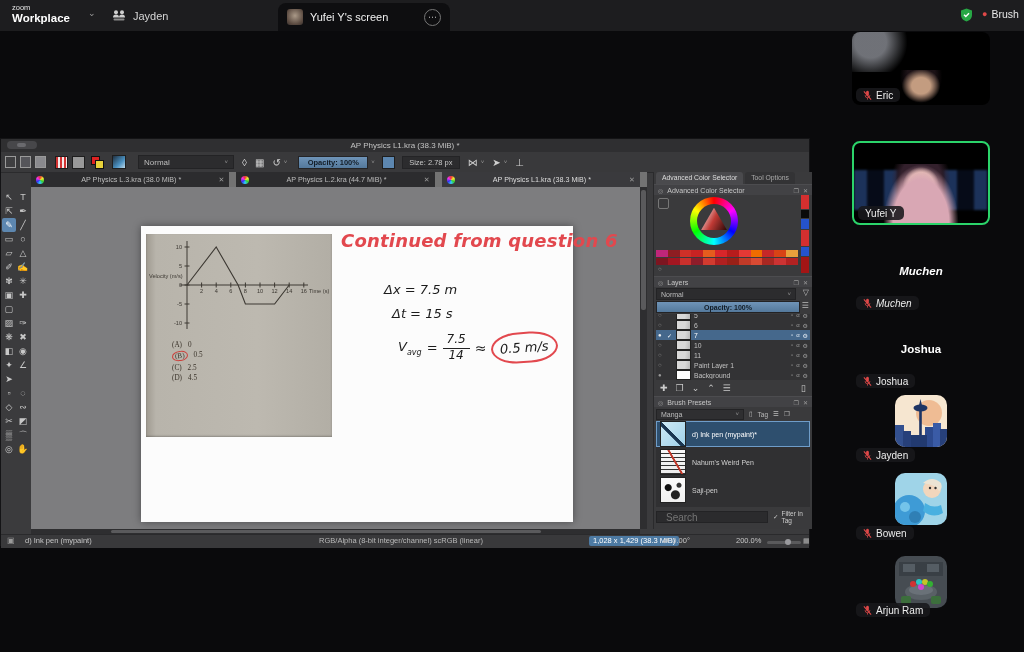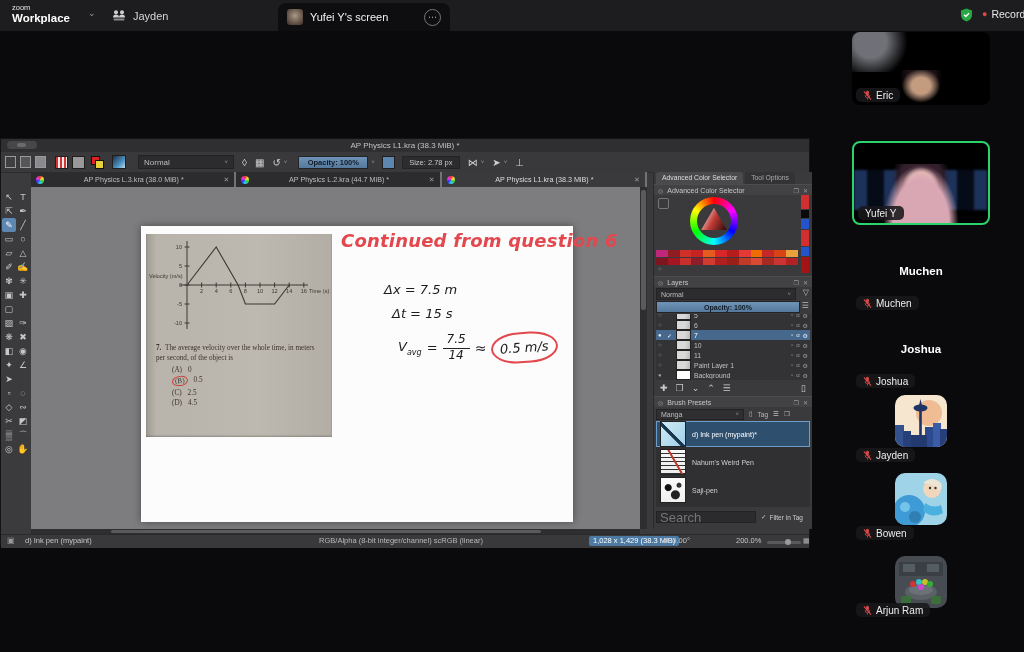--- a/index.html
+++ b/index.html
@@ -45,21 +45,21 @@
             padding:0 5px;box-sizing:border-box;font-size:8px;color:#bdbdbd;}
   .blend-dd .dda{margin-left:auto;}
   .dda{font-size:6px;color:#9a9a9a;}
   .tbi{font-size:10px;color:#cfcfcf;margin-left:8px;}
   .slider{height:13px;border:1px solid #242426;display:flex;align-items:center;justify-content:center;font-size:7.5px;box-sizing:border-box;}
   .slider.op{margin-left:11px;width:70px;background:linear-gradient(#6f94b8,#54799c);color:#121c26;font-weight:bold;}
   .slider.size{margin-left:7px;width:58px;background:#2c2c2e;color:#c8c8c8;}
   .mlsm{margin-left:3px;}
   
   .k-tabbar{position:absolute;left:30px;top:33px;width:616px;height:15px;display:flex;background:#28282a;}
-  .doc-tab{flex:1;display:flex;align-items:center;gap:4px;padding:0 5px;background:#2c2c2e;border-right:2px solid #737373;min-width:0;}
+  .doc-tab{flex:1;display:flex;align-items:center;gap:4px;padding:0 5px;background:#2c2c2e;border-right:7px solid #737373;min-width:0;}
   .doc-tab.active{background:#3a3a3d;}
   .kicon{width:8px;height:8px;border-radius:50%;flex:0 0 auto;
          background:conic-gradient(#e33,#ee3,#3c3,#3cf,#33e,#e3e,#e33);}
   .dtlabel{flex:1;text-align:center;font-size:7.2px;color:#bdbdbd;white-space:nowrap;overflow:hidden;}
   .doc-tab.active .dtlabel{color:#ddd;}
   .dtclose{font-size:7px;color:#999;}
   
   .k-toolbox{position:absolute;left:0;top:48px;width:30px;height:342px;background:#3b3b3d;display:grid;
              grid-template-columns:14px 14px;justify-content:center;align-content:start;padding-top:3px;}
   .tool{width:14px;height:14px;display:flex;align-items:center;justify-content:center;font-size:9px;color:#c8c8c8;}
@@ -163,21 +163,21 @@
   .bthumb.b0{background-image:linear-gradient(45deg,rgba(0,0,0,0) 40%,#1a3550 42%,#1a3550 50%,rgba(0,0,0,0) 52%),
              linear-gradient(135deg,#cfeaf5,#9fd0e8);}
   .bthumb.b1{background-image:linear-gradient(60deg,rgba(0,0,0,0) 52%,#c0392b 54%,#c0392b 58%,rgba(0,0,0,0) 60%),
              repeating-linear-gradient(0deg,#333 0 1px,rgba(0,0,0,0) 1px 4px),linear-gradient(#f8f8f8,#ececec);}
   .bthumb.b2{background-image:radial-gradient(circle at 30% 40%,#111 0 3px,rgba(0,0,0,0) 4px),
              radial-gradient(circle at 60% 70%,#222 0 4px,rgba(0,0,0,0) 5px),
              radial-gradient(circle at 75% 30%,#333 0 2px,rgba(0,0,0,0) 3px),linear-gradient(#fbfbfb,#f0f0f0);}
   .bname{font-size:7px;color:#cfcfcf;}
   .brush-item.sel .bname{color:#fff;}
   .brush-search{position:absolute;left:2px;top:339px;width:154px;height:12px;display:flex;align-items:center;gap:5px;}
-  .bsearch{width:92px;height:10px;background:#2b2b2d;border:1px solid #232325;color:#ccc;font-size:13px;padding:0 3px;
+  .bsearch{width:92px;height:10px;background:#2b2b2d;border:1px solid #232325;color:#ccc;font-size:10px;padding:0 9px;
            font-family:"Liberation Sans",sans-serif;}
   .bfilter{font-size:6.5px;color:#ccc;display:flex;gap:3px;align-items:center;}
   
   .ppanel{position:absolute;left:849px;top:32px;width:141px;height:620px;}
   .ptile{position:relative;width:138px;margin-left:3px;border-radius:8px;box-sizing:border-box;}
   .ptile.video{overflow:hidden;background:#000;}
   .ptile.active{border:2px solid #2bd46a;}
   .v-yufei{background:linear-gradient(180deg,#451015 0%,#5a1820 16%,#371018 38%,#131625 60%,#0b0d16 100%);}
   .v-yufei::before{content:"";position:absolute;left:0;right:0;top:34%;bottom:16%;
        background:repeating-linear-gradient(90deg,rgba(62,112,200,.45) 0 13px,rgba(18,32,70,.35) 13px 30px);filter:blur(1px);}
@@ -222,21 +222,21 @@
       <span class="zav"></span>
       <span class="ztlabel">Yufei Y's screen</span>
       <span class="zell">⋯</span>
     </div>
     <span class="zshield"><svg width="13" height="14" viewBox="0 0 13 14">
           <path d="M6.5 0.5 L12 2.5 V7 c0 3.5-2.5 5.5-5.5 6.5 C3.5 12.5 1 10.5 1 7 V2.5z" fill="#27a845"></path>
           <path d="M4 6.8 l1.8 1.8 3.2-3.4" stroke="#fff" stroke-width="1.4" fill="none"></path>
         </svg></span>
     <div class="zrec">
       <span class="zdot">●</span>
-      <span>Record</span>
+      <span>Brush</span>
     </div>
   </div>
 
   <div class="krita">
     <div class="k-title">AP Physics L1.kra (38.3 MiB) *</div>
     <div class="k-pill"></div>
 
     <div class="k-toolbar">
       <span class="docico"></span>
       <span class="docico n2"></span>
@@ -360,24 +360,20 @@
                 <text x="128.6" y="59" font-size="5.6" fill="#3c3832" font-family="&quot;Liberation Sans&quot;,sans-serif" text-anchor="middle">12</text>
                 <line x1="143.2" y1="48.5" x2="143.2" y2="53.5" stroke="#3c3832" stroke-width="1"></line>
                 <text x="143.2" y="59" font-size="5.6" fill="#3c3832" font-family="&quot;Liberation Sans&quot;,sans-serif" text-anchor="middle">14</text>
                 <line x1="157.8" y1="48.5" x2="157.8" y2="53.5" stroke="#3c3832" stroke-width="1"></line>
                 <text x="157.8" y="59" font-size="5.6" fill="#3c3832" font-family="&quot;Liberation Sans&quot;,sans-serif" text-anchor="middle">16</text>
                 <text x="163" y="59" font-size="5.6" fill="#3c3832" font-family="&quot;Liberation Sans&quot;,sans-serif" text-anchor="start">Time (s)</text>
                 <text x="3" y="44" font-size="5.6" fill="#3c3832" font-family="&quot;Liberation Sans&quot;,sans-serif" text-anchor="start">Velocity (m/s)</text>
                 <polyline points="41.0,51.0 70.2,13.0 92.1,51.0 99.4,70.0 128.6,70.0 143.2,51.0" fill="none" stroke="#3c3832" stroke-width="1.1"></polyline>
               </svg></div>
           <div class="q-block">
-            <div class="q-line">
-              <span class="qnum">7.</span>
-              <span class="qtext">The average velocity over the whole time, in meters per second, of the object is</span>
-            </div>
             <div id="choices">
                 <div class="choice">
                   <span class="ckey">(A)</span>
                   <span class="cval">0</span>
                 </div>
                 <div class="choice">
                   <span class="ckey circled">(B)</span>
                   <span class="cval">0.5</span>
                 </div>
                 <div class="choice">
@@ -628,21 +624,21 @@
             </svg>
           </span>
           <span class="plname">Eric</span>
         </div>
       </div>
       <div class="ptile video v-yufei active" style="margin-top: 36px; height: 84px;">
         <div class="plabel">
           <span class="plname">Yufei Y</span>
         </div>
       </div>
-      <div class="ptile name" style="margin-top: 16px; height: 72px;">
+      <div class="ptile name" style="margin-top: 16px; height: 72px; font-style: italic;">
         <div class="pname">Muchen</div>
         <div class="plabel">
           <span class="micwrap">
             <svg width="9" height="11" viewBox="0 0 12 14">
               <rect x="4.2" y="0.8" width="3.6" height="7" rx="1.8" fill="#e04848"></rect>
               <path d="M2.8 6.5a3.2 3.5 0 0 0 6.4 0" stroke="#e04848" stroke-width="1" fill="none"></path>
               <line x1="6" y1="10" x2="6" y2="12.5" stroke="#e04848" stroke-width="1"></line>
               <line x1="1.2" y1="1.5" x2="10.8" y2="12.5" stroke="#e04848" stroke-width="1.4"></line>
             </svg>
           </span>

